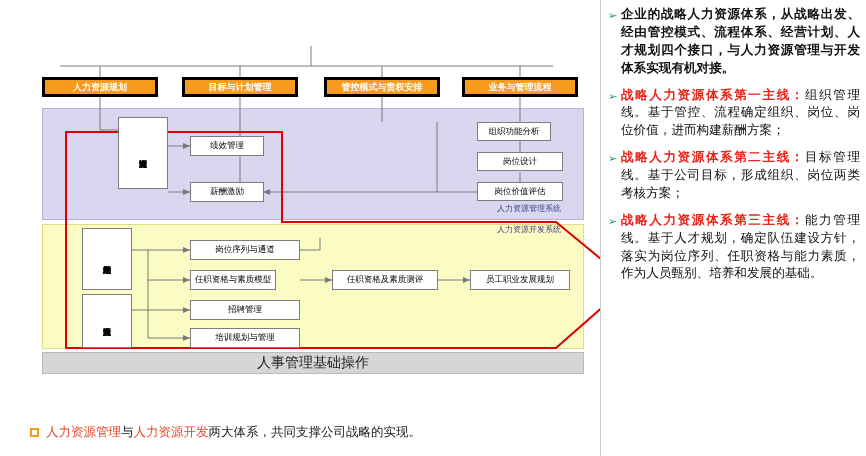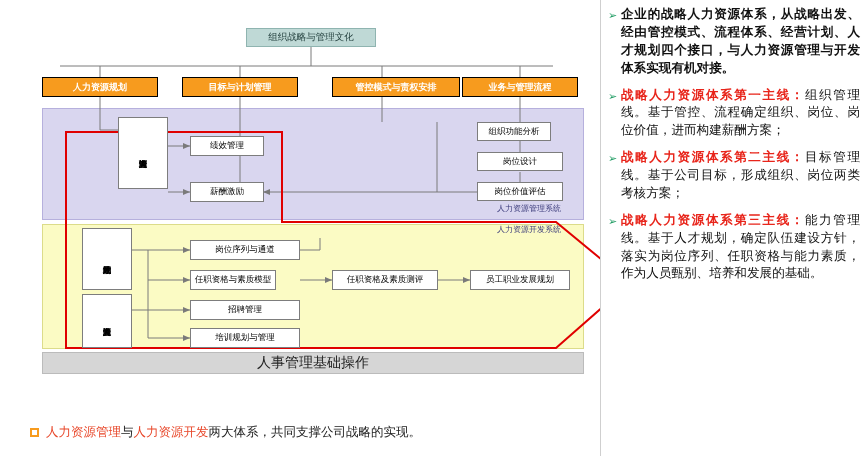--- a/index.html
+++ b/index.html
@@ -43,21 +43,21 @@
 
   .top-strategy {
     background: #bfd9d6;
     border: 1px solid #8fb4b0;
     color: #1d3a38;
     font-size: 9.5px;
   }
 
   .orange {
     background: #f79b1e;
-    border: 1px solid #000000;
+    border: 3px solid #000000;
     color: #ffffff;
     font-weight: bold;
     font-size: 9px;
   }
 
   .panel-purple {
     position: absolute;
     background: #d9d6ef;
     border: 1px solid #b6b0dd;
   }
@@ -232,31 +232,28 @@
       <polygon points="470,280 463,277 463,283" fill="#7a7a7a"></polygon>
 
       <line x1="300" y1="250" x2="320" y2="250" stroke="#7a7a7a" stroke-width="1"></line>
       <line x1="320" y1="250" x2="320" y2="238" stroke="#7a7a7a" stroke-width="1"></line>
 
       <polyline points="66,132 282,132 282,118 630,118" fill="none" stroke="#e00000" stroke-width="0"></polyline>
       <path d="M66,132 L66,348 L556,348 L630,283 L556,222 L282,222 L282,132 Z" fill="none" stroke="#e00000" stroke-width="2"></path>
       <line x1="66" y1="132" x2="282" y2="132" stroke="#e00000" stroke-width="2"></line>
     </svg>
 
-    <div class="box top-strategy" style="left:246px; top:28px; width:130px; height:19px;">
-      <span>组织战略与管理文化</span>
-    </div>
 
     <div class="box orange" style="left:42px; top:77px; width:116px; height:20px;">
       <span>人力资源规划</span>
     </div>
     <div class="box orange" style="left:182px; top:77px; width:116px; height:20px;">
       <span>目标与计划管理</span>
     </div>
-    <div class="box orange" style="left:332px; top:77px; width:128px; height:20px;">
+    <div class="box orange" style="left:324px; top:77px; width:116px; height:20px;">
       <span>管控模式与责权安排</span>
     </div>
     <div class="box orange" style="left:462px; top:77px; width:116px; height:20px;">
       <span>业务与管理流程</span>
     </div>
 
     <div class="panel-label" style="left:497px; top:203px;">人力资源管理系统</div>
     <div class="panel-label" style="left:497px; top:224px;">人力资源开发系统</div>
 
     <div class="box wbox" style="left:118px; top:117px; width:50px; height:72px; padding:3px;">

